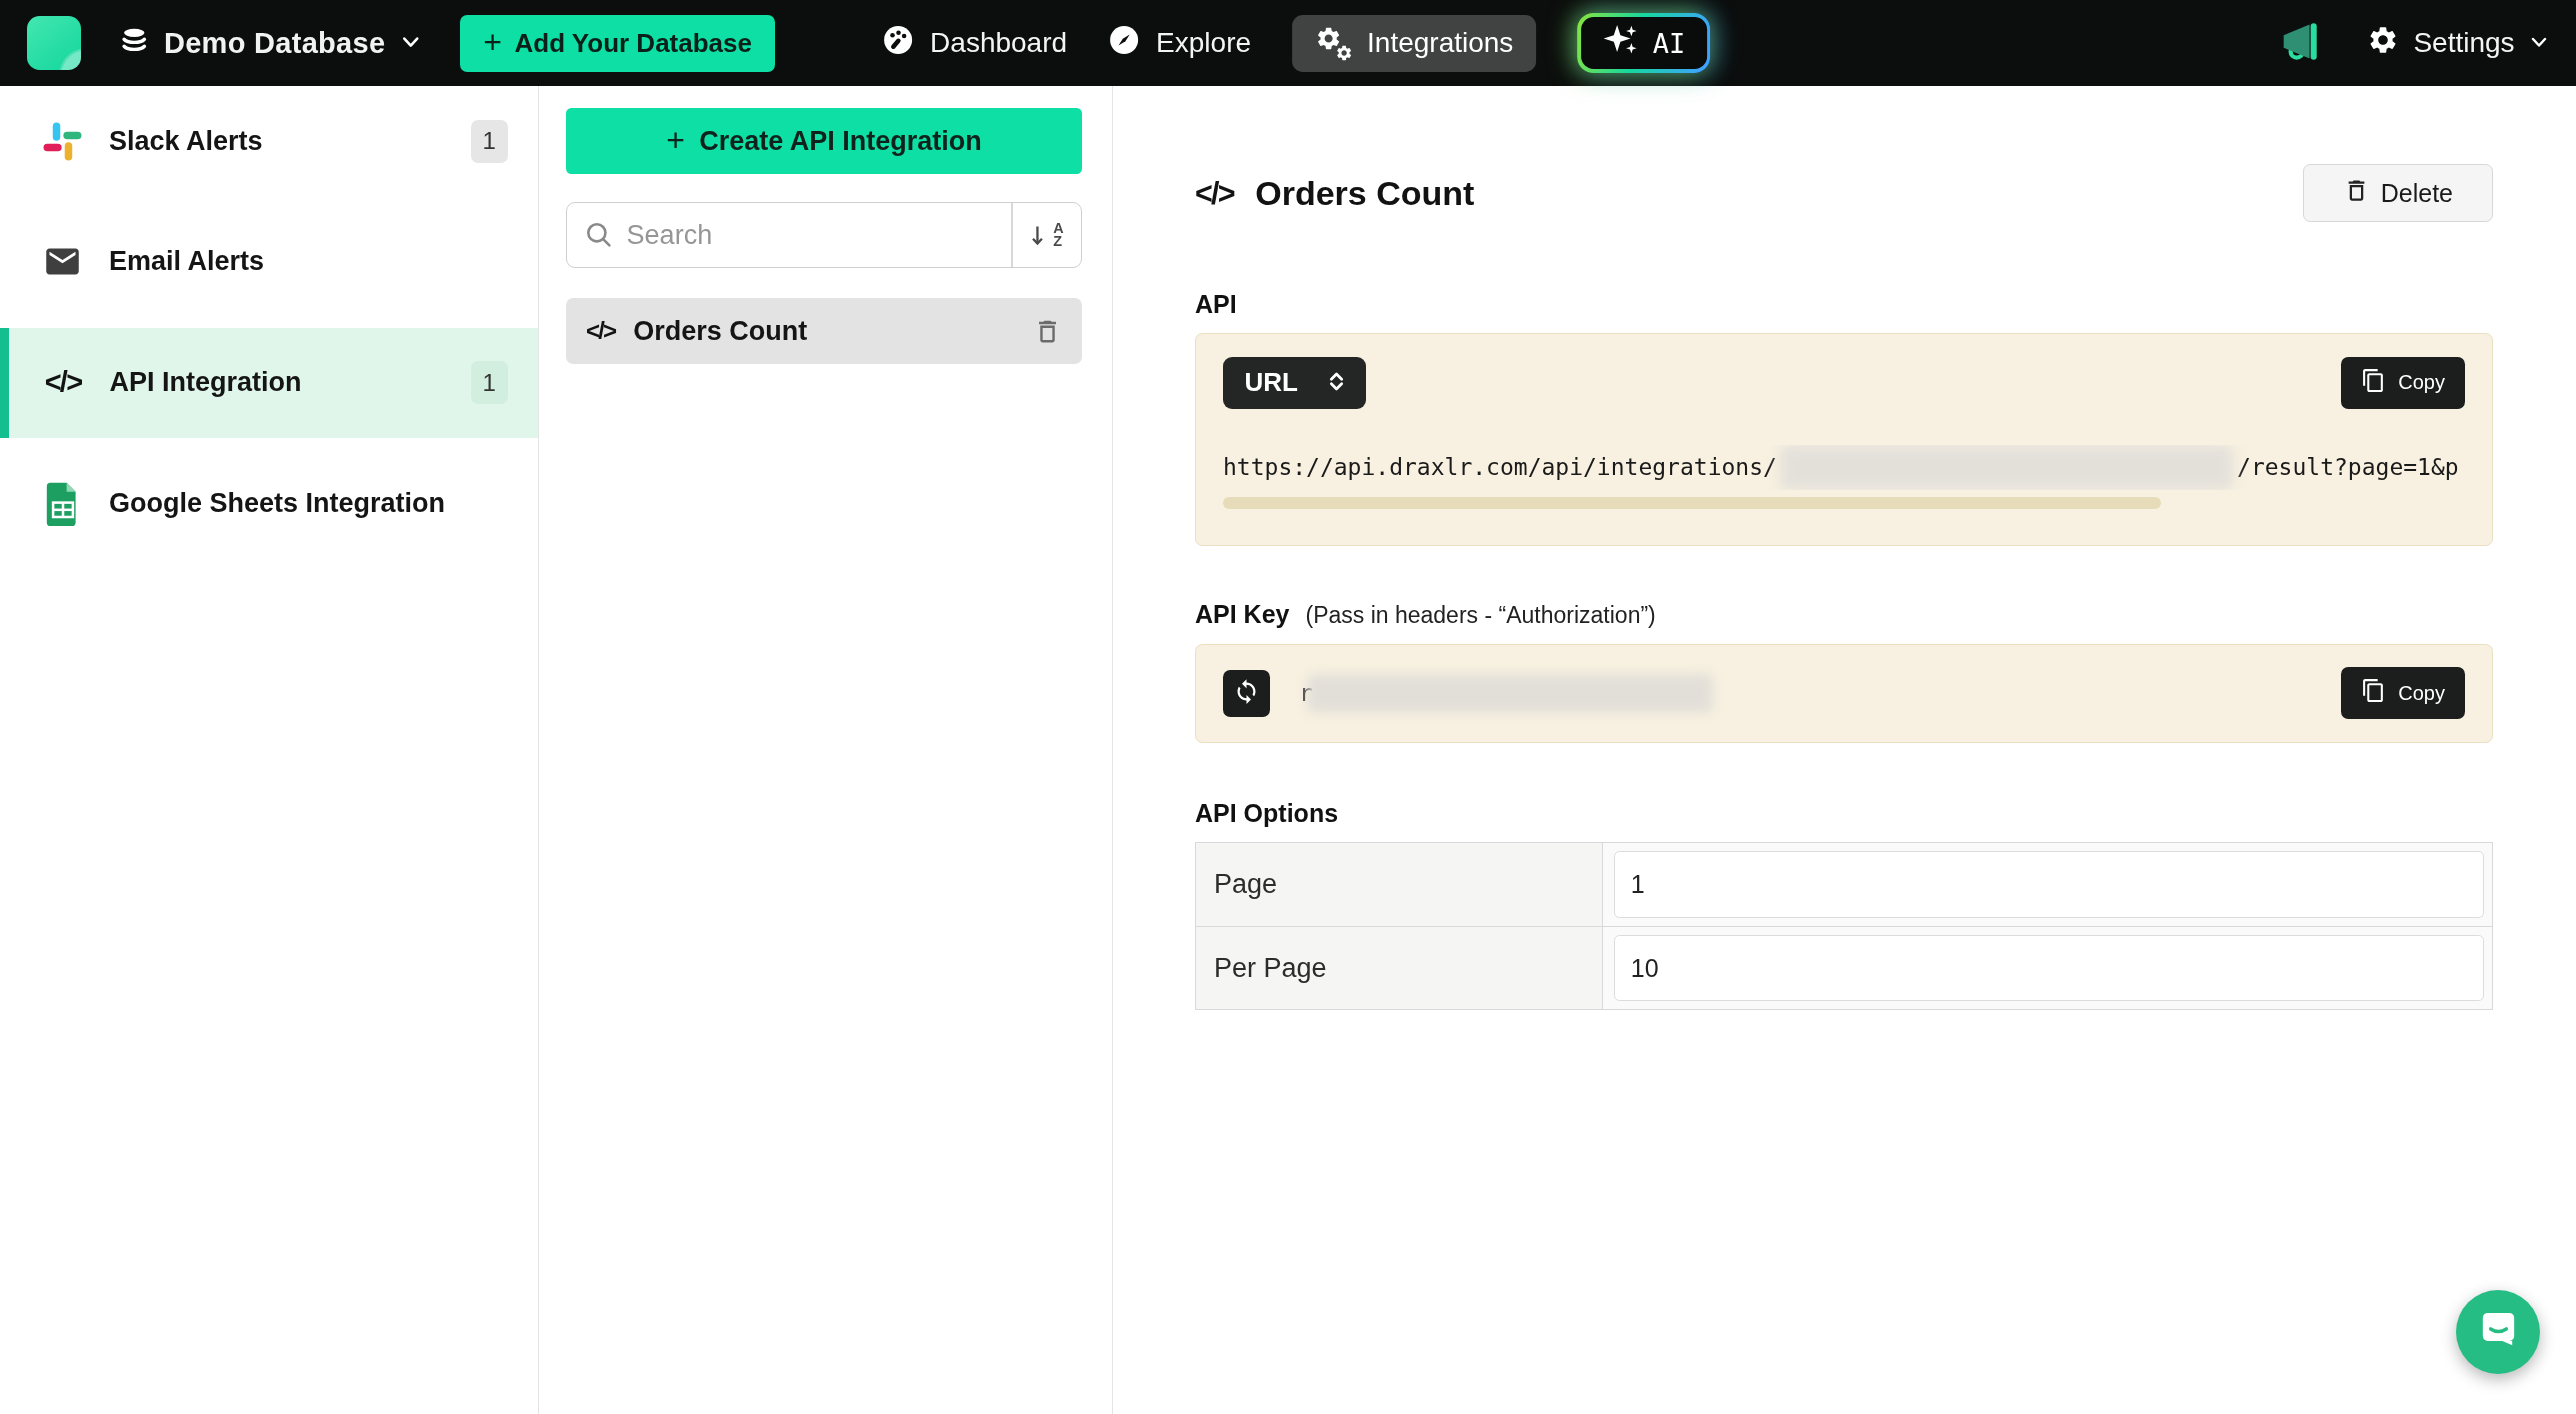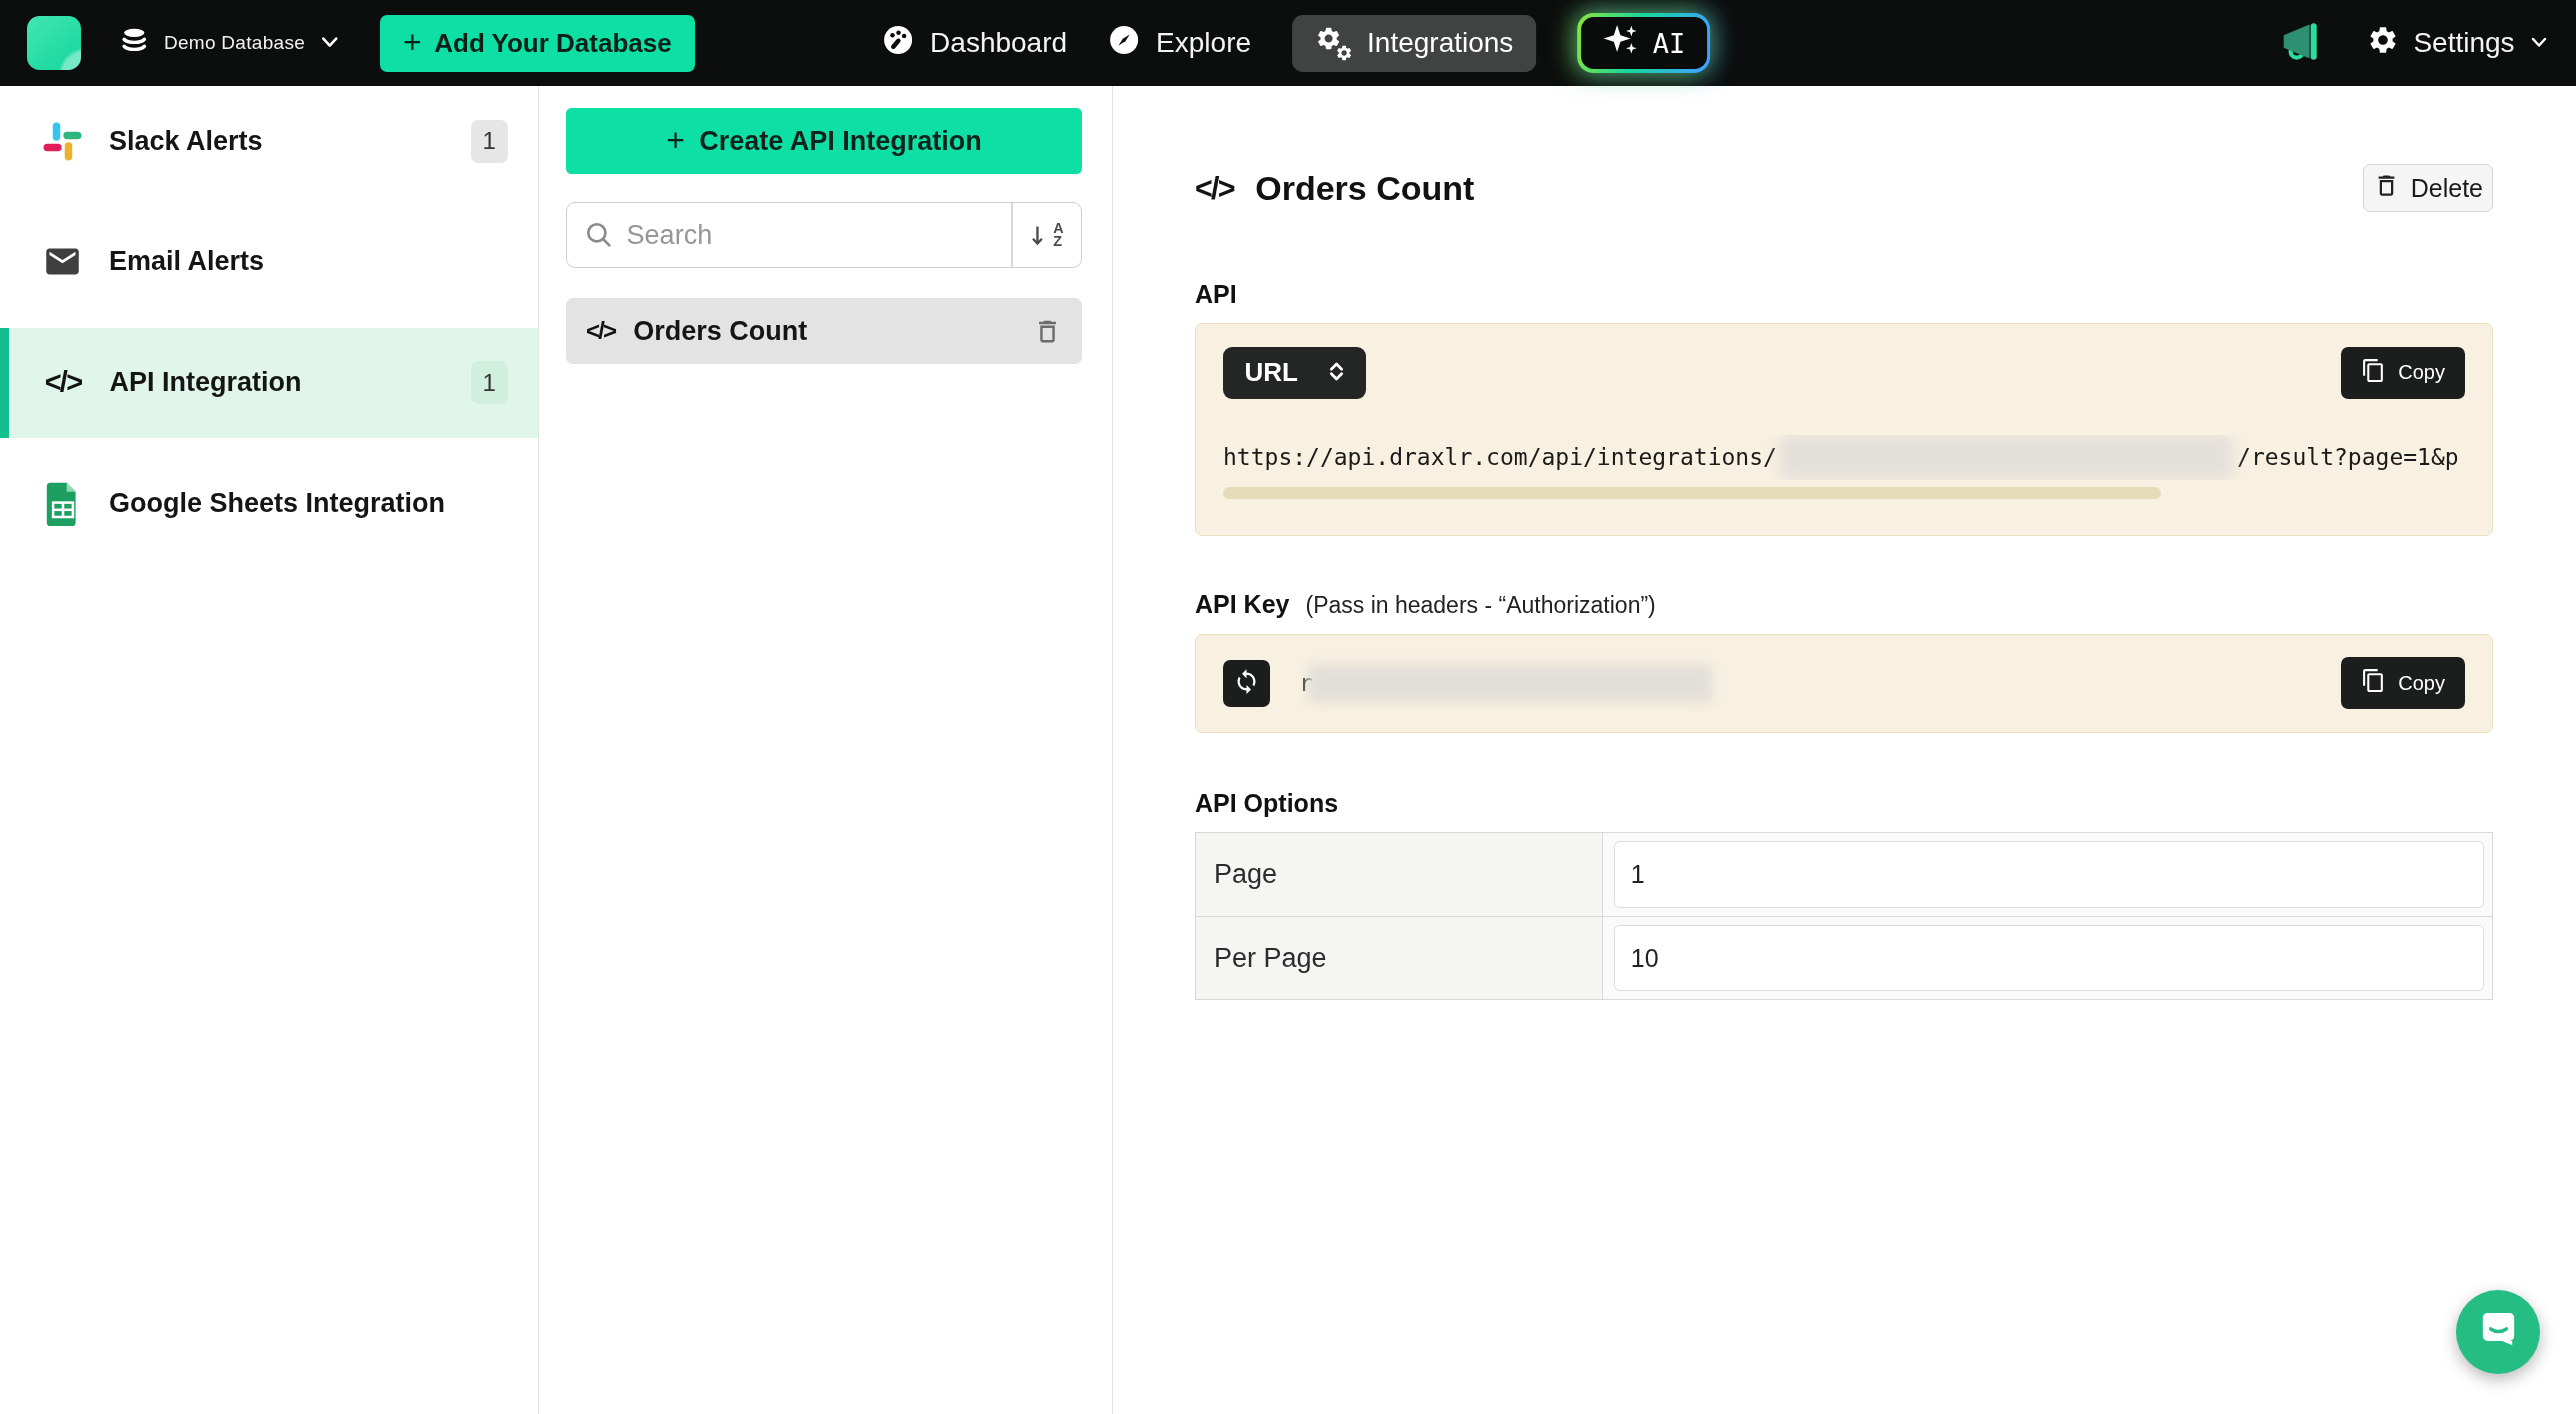--- a/index.html
+++ b/index.html
@@ -9,21 +9,21 @@
 
   
   .navbar { position:relative; height:86px; background:#0c0e0d; display:flex;
             align-items:center; padding:0 27px; color:#f2f2f2; z-index:5; }
   .logo { position:relative; width:54px; height:54px; border-radius:12.6px; flex:none;
           background:
             radial-gradient(120% 120% at 110% 110%, rgba(255,255,255,0.25) 38%, rgba(255,255,255,0) 39.5%),
             radial-gradient(92% 92% at 110% 110%, rgba(255,255,255,0.20) 54%, rgba(255,255,255,0) 55.5%),
             linear-gradient(140deg,#43e7b0,#12d69c); cursor:pointer; }
   .db-switcher { display:flex; align-items:center; gap:14.4px; margin-left:38px; cursor:pointer; }
-  .db-switcher .db-name { font-size:19px; font-weight:400; letter-spacing:0.3px; }
+  .db-switcher .db-name { font-size:29px; font-weight:700; letter-spacing:0.3px; }
   .add-db { display:flex; align-items:center; gap:12.6px; margin-left:39px; height:57px;
             padding:0 23px; background:#0edfa4; border:none; border-radius:7.2px;
             font-family:inherit; font-size:26px; font-weight:700; color:#0b2019; cursor:pointer; }
   .add-db .plus { font-size:32px; font-weight:400; line-height:1; margin-top:-2.7px; }
 
   .nav-center { position:absolute; left:50%; top:0; height:86px; transform:translateX(-49%);
                 display:flex; align-items:center; gap:41px; }
   .nav-link { display:flex; align-items:center; gap:16px; font-size:28px; color:#f4f4f4; cursor:pointer; }
   .nav-pill { display:flex; align-items:center; gap:16px; font-size:28px; color:#fff;
               background:#414342; border-radius:10.8px; height:57px; padding:0 23px; cursor:pointer; }
@@ -78,21 +78,21 @@
   .list-item .code-glyph { font-size:24px; }
   .list-item .lbl { font-size:27px; font-weight:700; color:#151515; }
   .list-item .trash { margin-left:auto; display:flex; cursor:pointer; }
 
   
   .main { flex:1; padding:0 83px 0 82px; }
   .main-header { margin-top:78px; display:flex; align-items:center; }
   .main-header .title-group { display:flex; align-items:center; gap:21.5px; }
   .main-header .code-glyph { font-size:30.5px; }
   .main-header h1 { font-size:34px; font-weight:700; color:#121212; }
-  .delete-btn { margin-left:auto; height:48px; padding:0 9px; background:#f5f5f5;
+  .delete-btn { margin-left:auto; height:58px; padding:0 39px; background:#f5f5f5;
                 border:1.8px solid #d7d7d7; border-radius:7.2px; display:flex; align-items:center;
                 gap:10.8px; font-family:inherit; font-size:25px; color:#1a1a1a; cursor:pointer; }
 
   .section-label { font-size:25px; font-weight:700; color:#111; }
   .sec-api { margin-top:68px; }
   .panel { margin-top:13.5px; background:#f8f1e1; border:1.8px solid #ebdfc2; border-radius:7.2px;
            padding:23px 27px 36px; overflow:hidden; }
   .panel-toprow { display:flex; align-items:center; }
   .url-select { height:52px; background:#242625; border-radius:9px; display:flex;
                 align-items:center; gap:27px; padding:0 18px 0 21.5px; cursor:pointer; }

